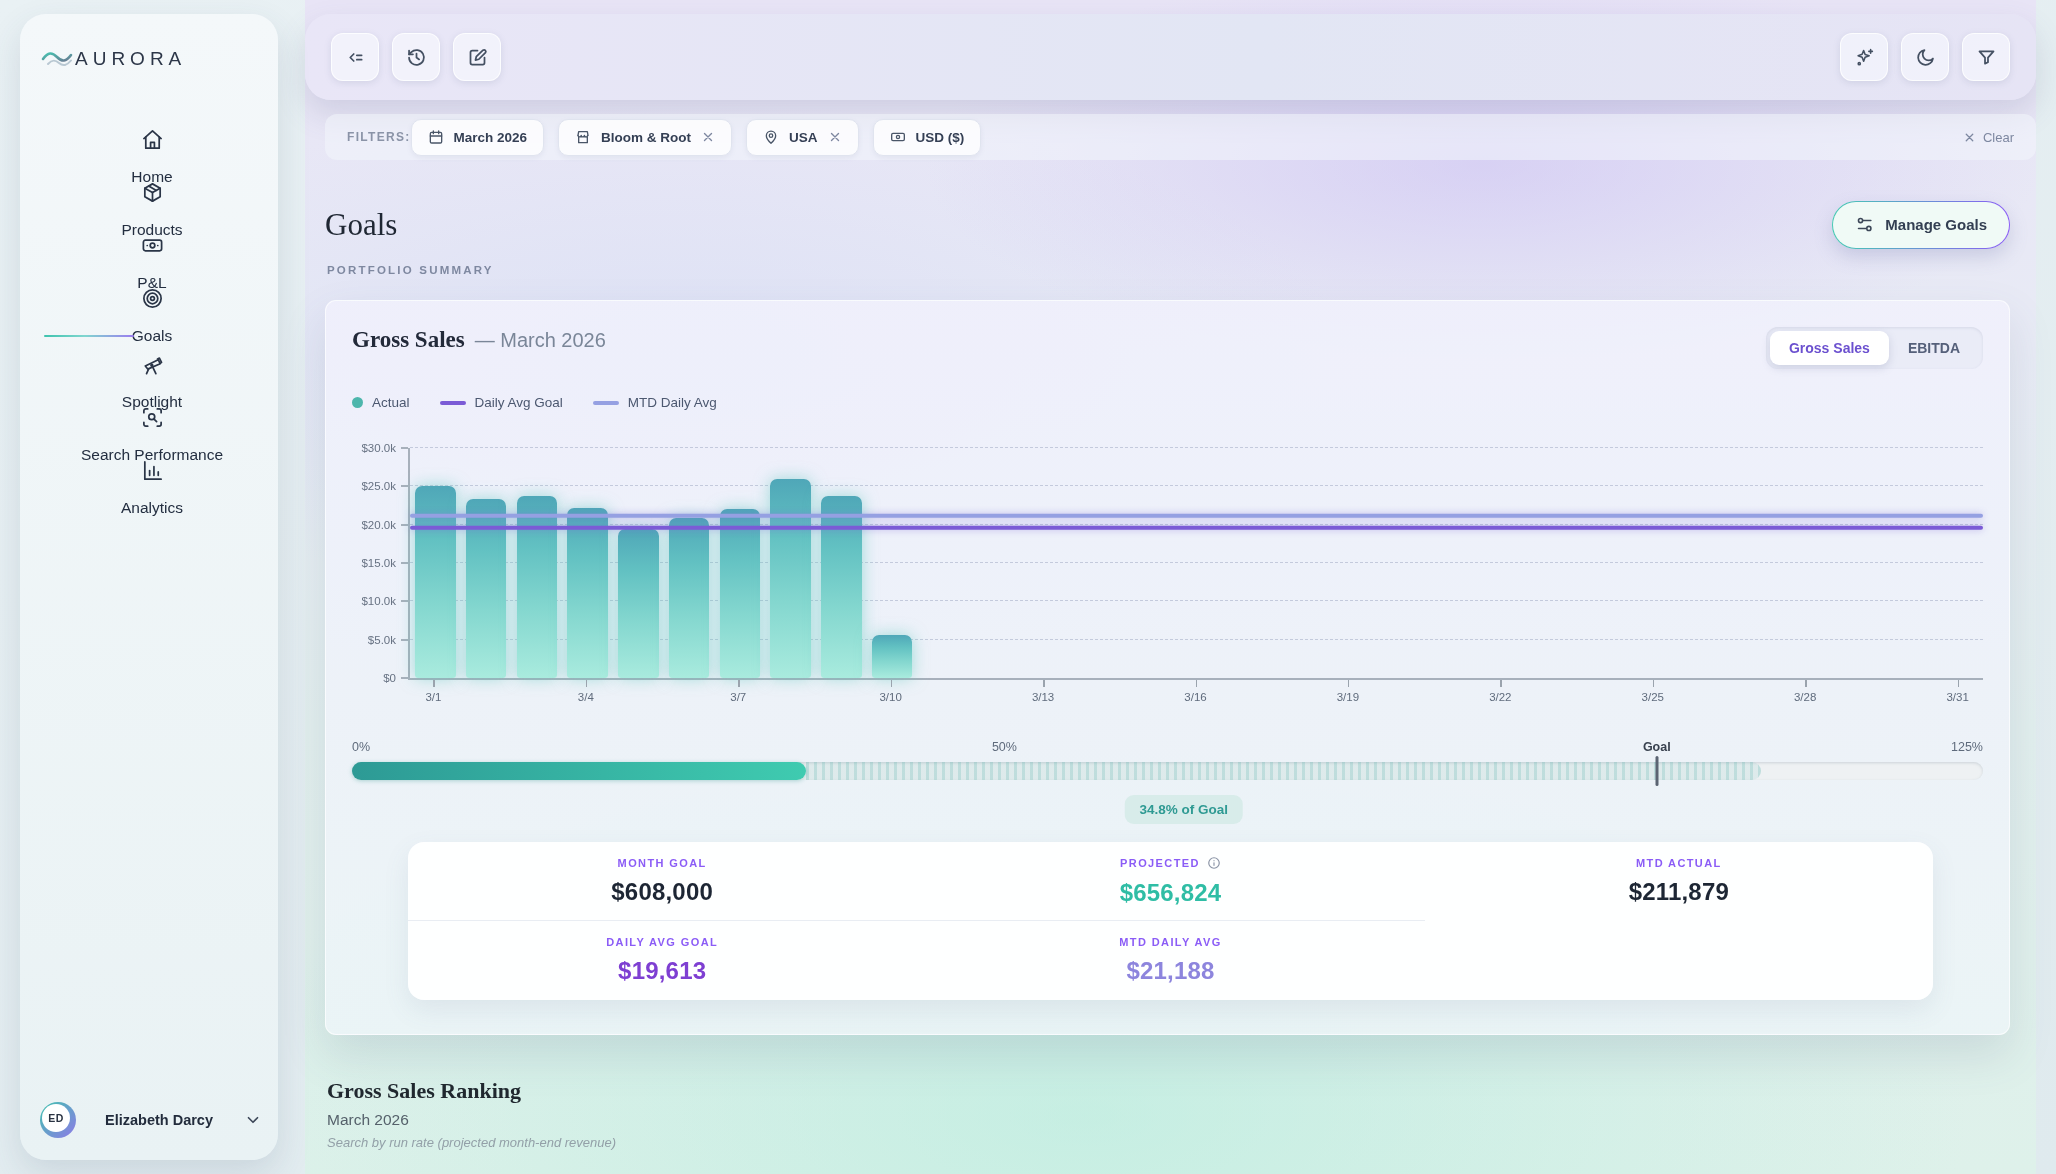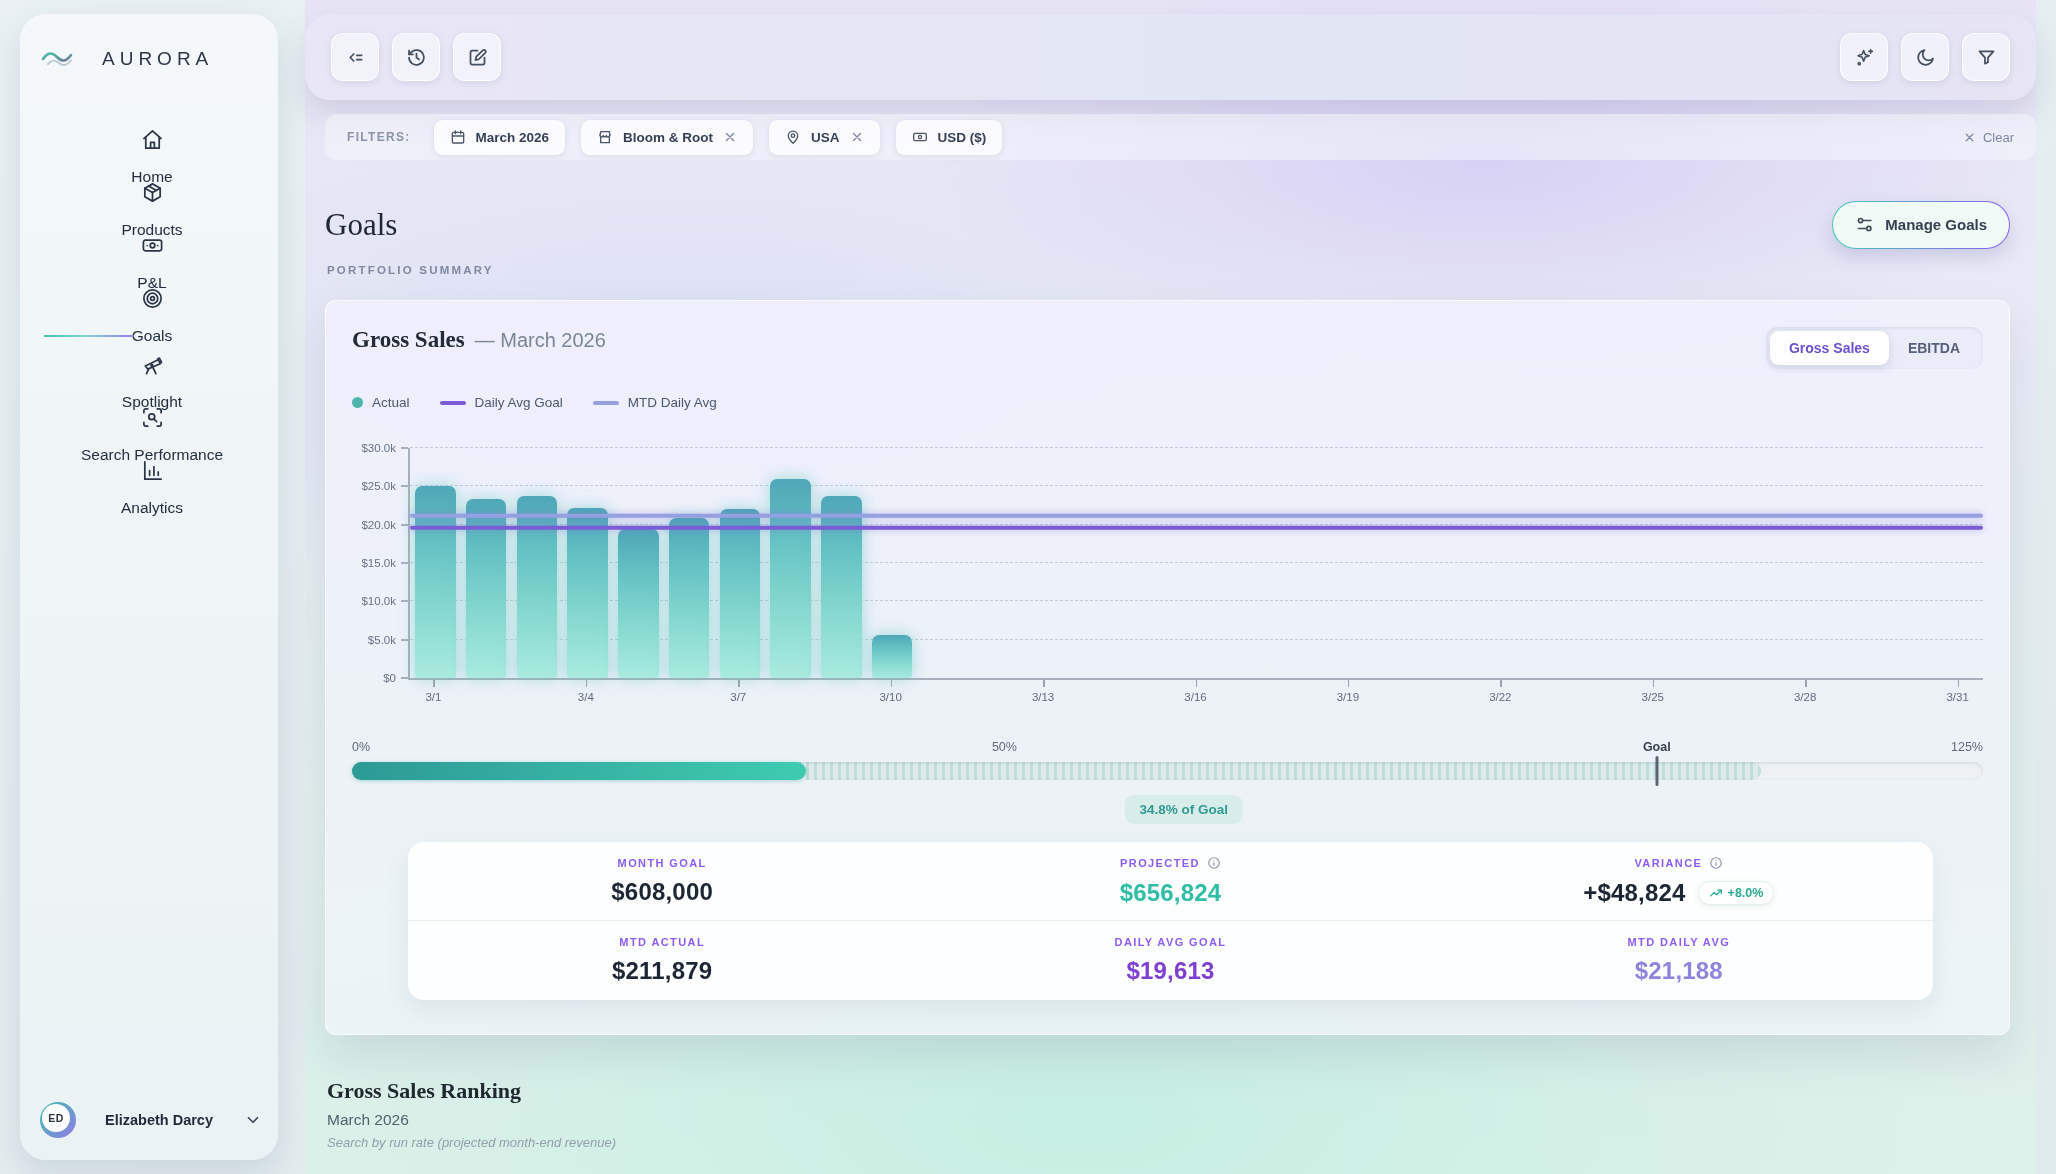--- a/index.html
+++ b/index.html
@@ -3,21 +3,21 @@
 <meta charset="utf-8">
 <style>
   html,body{margin:0;padding:0;overflow:hidden;}
   body{width:2056px;height:1174px;font-family:"Liberation Sans",sans-serif;-webkit-font-smoothing:antialiased;}
   .app{position:relative;width:2056px;height:1174px;background:linear-gradient(160deg,#e9f1f4,#dfeaee);}
   svg{display:block;}
 
   
   .sidebar{position:absolute;left:20px;top:14px;width:258px;height:1146px;border-radius:26px;
     background:linear-gradient(180deg,#f4f8fa,#e9f2f4);box-shadow:0 14px 34px rgba(60,80,105,.14);z-index:5;}
-  .logo-row{display:flex;align-items:center;gap:28px;padding:30px 16px 0 20px;}
+  .logo-row{display:flex;align-items:center;gap:1px;padding:30px 16px 0 20px;}
   .logo-mark{width:34px;height:30px;color:#5b7a8c;}
   .brand{font-size:19px;letter-spacing:5px;color:#2c3648;font-weight:500;}
   .nav{margin-top:54px;padding:0 18px;}
   .nav-item{position:relative;display:flex;align-items:center;gap:17px;height:40px;margin-bottom:13px;
     padding-left:6px;color:#232e40;font-size:15.5px;font-weight:500;cursor:pointer;border-radius:10px;flex-direction:column;}
   .nav-item .nav-ico{width:23px;height:23px;color:#2a3547;flex:0 0 auto;}
   .nav-item.active{margin-bottom:26px;}
   .nav-item.active::after{content:"";position:absolute;left:6px;bottom:-10px;width:90px;height:2.5px;border-radius:2px;
     background:linear-gradient(90deg,#3ec3ae,#7fd6cf 45%,#9b7cf0);}
   .user-row{position:absolute;left:20px;right:16px;bottom:22px;display:flex;align-items:center;gap:29px;cursor:pointer;}
@@ -41,21 +41,21 @@
     display:flex;align-items:center;padding:0 26px;box-sizing:border-box;}
   .icon-btn{width:46px;height:46px;border-radius:12px;background:rgba(250,251,255,.55);border:1px solid rgba(255,255,255,.8);
     box-shadow:0 2px 7px rgba(110,120,155,.18);display:flex;align-items:center;justify-content:center;color:#445062;
     margin-right:13px;cursor:pointer;}
   .icon-btn svg{width:21px;height:21px;}
   .toolbar-right{margin-left:auto;display:flex;}
   .toolbar-right .icon-btn{margin-right:0;margin-left:13px;}
 
   .filters{position:absolute;left:20px;right:0;top:114px;height:46px;border-radius:12px;
     background:rgba(243,245,252,.55);display:flex;align-items:center;padding:0 22px;box-sizing:border-box;}
-  .filters-label{font-size:12px;font-weight:700;letter-spacing:1.3px;color:#8a93a7;margin-right:22px;}
+  .filters-label{font-size:12px;font-weight:700;letter-spacing:1.3px;color:#8a93a7;}
   .chip{display:flex;align-items:center;gap:10px;height:35px;padding:0 16px;border-radius:10px;margin-right:14px;
     background:rgba(255,255,255,.78);border:1px solid #e0e4ef;box-shadow:0 2px 5px rgba(120,130,160,.10);
     font-size:13.5px;font-weight:600;color:#343f54;cursor:pointer;}
   .chip-ico{width:16px;height:16px;color:#4a5668;}
   .chip-x{width:14px;height:14px;color:#7d87a0;cursor:pointer;}
   .clear-btn{margin-left:auto;display:flex;align-items:center;gap:7px;font-size:13px;color:#7d87a0;cursor:pointer;}
   .clear-btn svg{width:13px;height:13px;}
 
   .page-head{position:absolute;left:20px;right:26px;top:186px;display:flex;align-items:center;justify-content:space-between;}
   .page-title{font-family:"Liberation Serif","DejaVu Serif",serif;font-size:31px;color:#1f2733;font-weight:500;}
@@ -465,40 +465,20 @@
             <svg class="info-ico" viewBox="0 0 24 24" fill="none" stroke="currentColor" stroke-width="2" stroke-linecap="round">
                 <circle cx="12" cy="12" r="9"></circle>
                 <path d="M12 8h.01"></path>
                 <path d="M12 11.5V16"></path>
               </svg>
           </div>
           <div class="stat-value-row">
               <span class="stat-value val-teal">$656,824</span>
             </div>
         </div>
-        <div class="stat-cell top">
-          <div class="stat-label">
-              <span>VARIANCE</span>
-            <svg class="info-ico" viewBox="0 0 24 24" fill="none" stroke="currentColor" stroke-width="2" stroke-linecap="round">
-                <circle cx="12" cy="12" r="9"></circle>
-                <path d="M12 8h.01"></path>
-                <path d="M12 11.5V16"></path>
-              </svg>
-          </div>
-          <div class="stat-value-row">
-            <span class="stat-value val-dark">+$48,824</span>
-            <span class="trend-badge">
-              <svg viewBox="0 0 24 24" fill="none" stroke="currentColor" stroke-width="2.2" stroke-linecap="round" stroke-linejoin="round">
-                  <path d="M3 17l6-6 4 4 8-8"></path>
-                  <path d="M15 7h6v6"></path>
-                </svg>
-              <span>+8.0%</span>
-            </span>
-          </div>
-        </div>
         <div class="stat-cell">
           <div class="stat-label">
               <span>MTD ACTUAL</span>
             </div>
           <div class="stat-value-row">
               <span class="stat-value val-dark">$211,879</span>
             </div>
         </div>
         <div class="stat-cell">
           <div class="stat-label">

